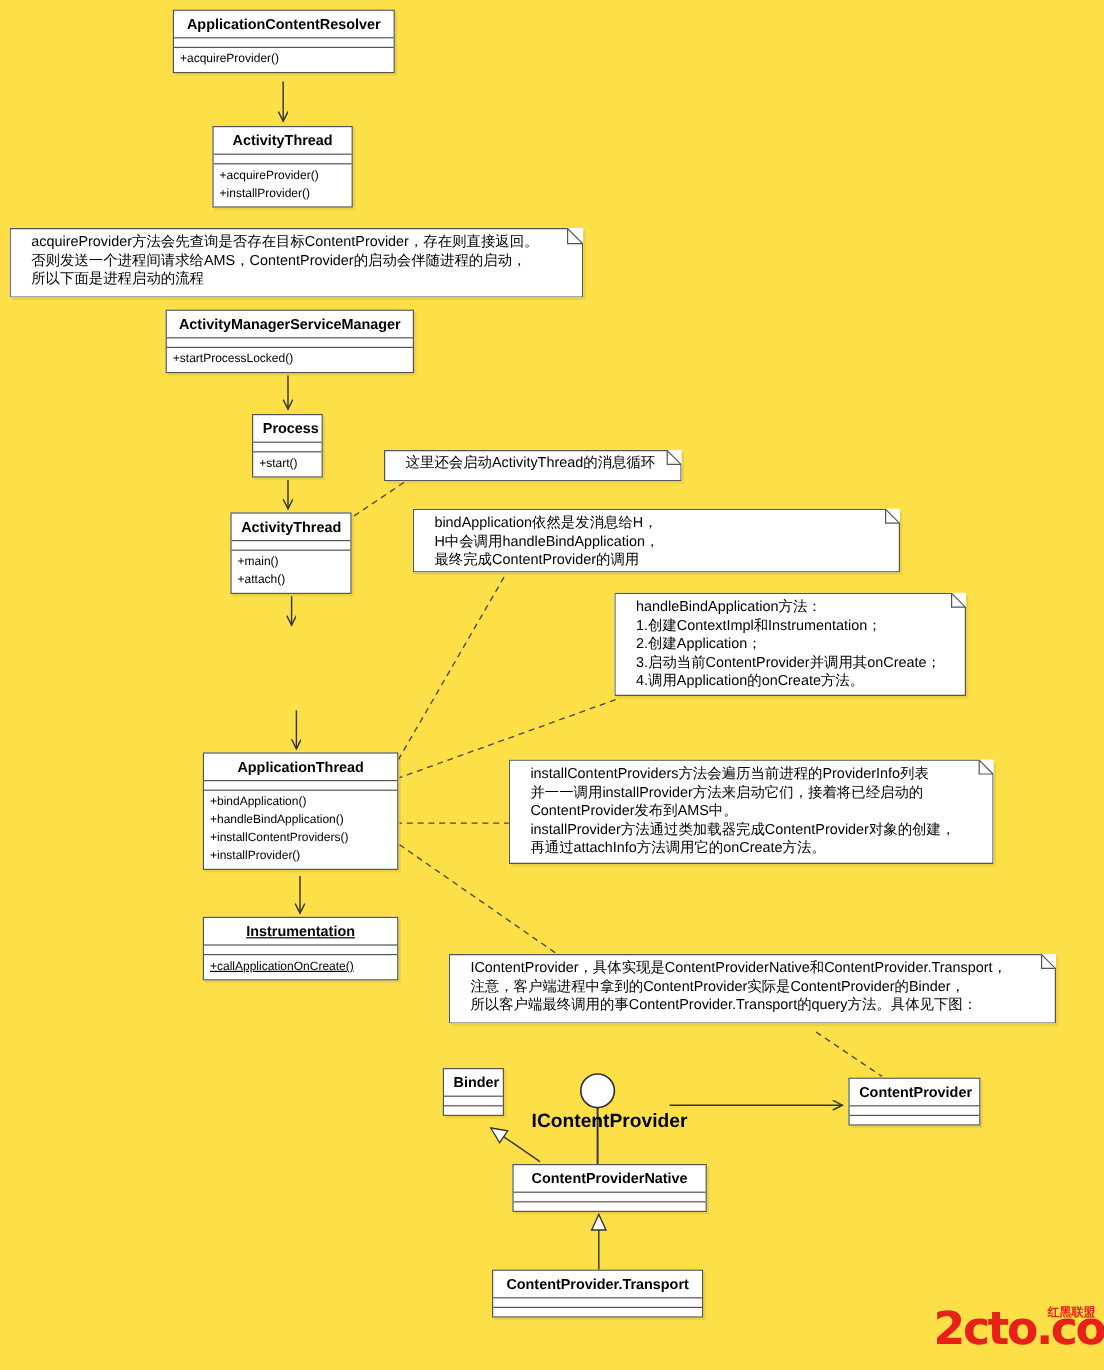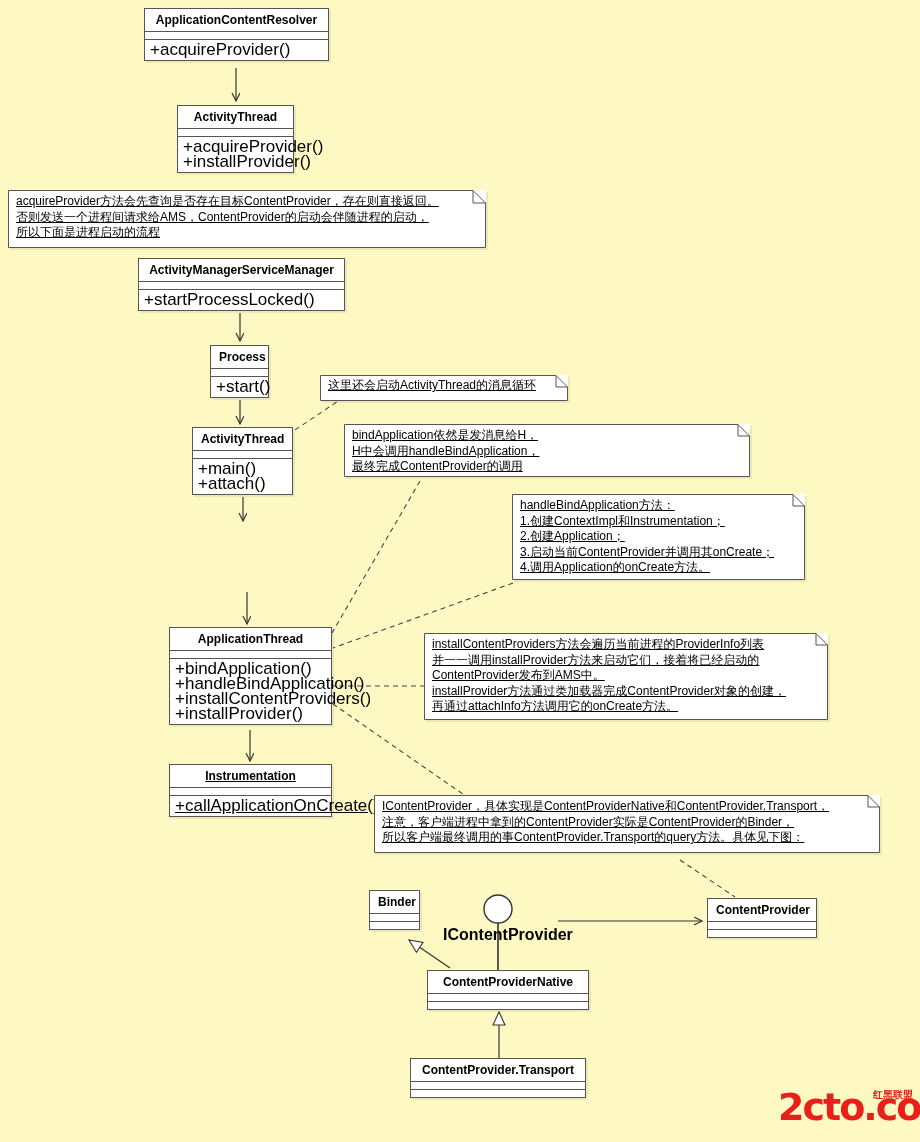--- a/index.html
+++ b/index.html
@@ -8,21 +8,21 @@
     background: #ffffff;
   }
   body {
     font-family: "Liberation Sans", "DejaVu Sans", sans-serif;
     -webkit-font-smoothing: antialiased;
   }
   #canvas {
     position: relative;
     width: 920px;
     height: 1142px;
-    background: #fef9c3;
+    background: #fde047;
     overflow: hidden;
   }
   svg.edges {
     position: absolute;
     left: 0;
     top: 0;
     width: 920px;
     height: 1142px;
     pointer-events: none;
   }
@@ -44,44 +44,43 @@
     line-height: 14px;
     white-space: nowrap;
     border-bottom: 1px solid #555555;
   }
   .uml-class .cls-attrs {
     height: 7px;
     border-bottom: 1px solid #555555;
   }
   .uml-class .cls-ops {
     padding: 2px 4px 3px 5px;
-    font-size: 17px;
+    font-size: 10px;
     line-height: 15px;
     color: #000000;
     white-space: nowrap;
   }
   .uml-class.empty-ops .cls-ops {
     height: 7px;
     padding: 0;
   }
   .uml-class .cls-ops div {
     white-space: nowrap;
   }
 
   
   .uml-note {
     position: absolute;
     box-sizing: border-box;
     background: #ffffff;
     font-size: 12px;
     line-height: 15.5px;
     color: #000000;
-    padding: 4px 18px 4px 8px;
+    padding: 4px 18px 4px 18px;
     box-shadow: 2px 2px 0 rgba(0,0,0,0.07);
-    text-decoration: underline;
   }
   .uml-note .note-bg {
     position: absolute;
     left: 0; top: 0; right: 0; bottom: 0;
     z-index: 0;
   }
   .uml-note .note-text {
     position: relative;
     z-index: 1;
   }

